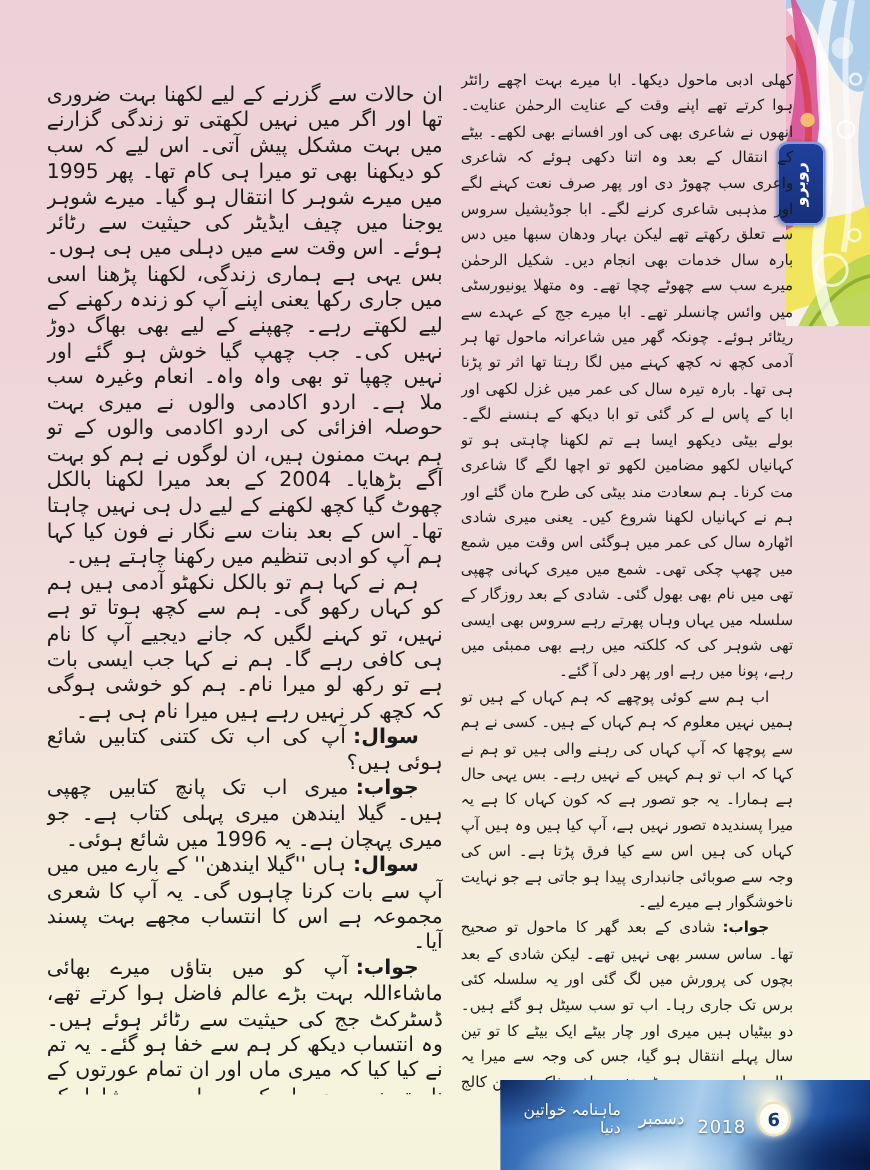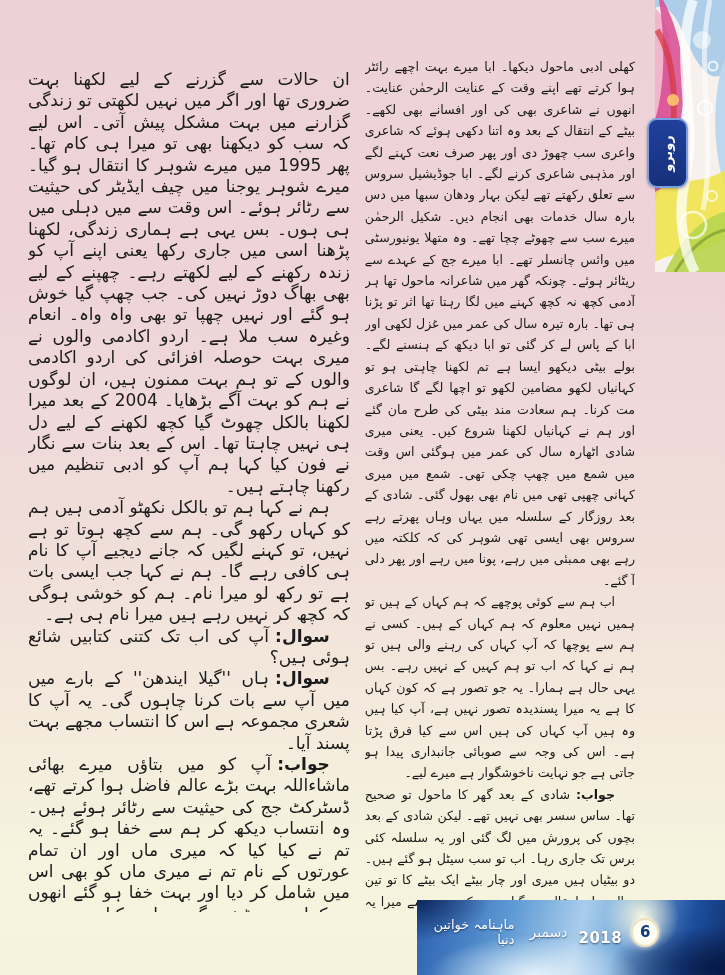--- a/index.html
+++ b/index.html
@@ -24,21 +24,21 @@
     box-sizing:border-box;
     display:flex;align-items:center;justify-content:center;
     box-shadow:0 1px 3px rgba(60,20,40,.35);
   }
   .section-tab .vtext{
     color:#ffffff;font-weight:bold;font-size:13px;
     transform:rotate(-90deg);white-space:nowrap;letter-spacing:1px;
   }
   
   .columns{
-    position:absolute;top:56px;right:90px;left:28px;height:856px;
+    position:absolute;top:56px;right:64px;left:28px;height:856px;
     display:flex;gap:15px;
   }
   .col{
     overflow:hidden;color:#1b1b1b;text-align:justify;
   }
   .col-right{width:277px;height:856px;font-size:12.6px;line-height:21.4px;}
   .col-left{width:330px;height:856px;padding-top:13px;box-sizing:border-box;font-size:17px;line-height:21.4px;}
   .para{margin:0;}
   .para.indent{text-indent:20px;}
   .para .qa{font-weight:bold;margin-inline-end:6px;}
@@ -57,21 +57,21 @@
     position:absolute;top:17px;right:66px;
     display:flex;align-items:center;gap:9px;direction:rtl;
   }
   .page-badge{
     width:29px;height:29px;border-radius:50%;
     background:#fdfdf6;border:2px solid #efe2b8;box-sizing:border-box;
     display:flex;align-items:center;justify-content:center;
     color:#123a7a;font-weight:bold;font-size:15px;
     box-shadow:0 0 4px rgba(255,255,255,.8);
   }
-  .footer-year{color:#ffffff;font-weight:bold;font-size:15px;letter-spacing:.5px;text-shadow:0 1px 2px rgba(0,20,60,.6);margin-top:12px;}
+  .footer-year{color:#ffffff;font-weight:normal;font-size:15px;letter-spacing:.5px;text-shadow:0 1px 2px rgba(0,20,60,.6);margin-top:12px;}
   .footer-month{color:#ffffff;font-size:14px;margin-inline-start:2px;text-shadow:0 1px 2px rgba(0,20,60,.6);}
   .footer-mag{color:#ffffff;font-size:13px;margin-inline-start:6px;text-shadow:0 1px 2px rgba(0,20,60,.6);}
 </style>
 </head>
 <body>
 
 <div class="page">
 
   <div class="art-strip">
     <svg width="70" height="272" viewBox="0 0 70 272" preserveAspectRatio="none">
@@ -105,20 +105,21 @@
     <div class="col col-right">
       <p class="para"><span>کھلی ادبی ماحول دیکھا۔ ابا میرے بہت اچھے رائٹر ہوا کرتے تھے اپنے وقت کے عنایت الرحمٰن عنایت۔ انھوں نے شاعری بھی کی اور افسانے بھی لکھے۔ بیٹے کے انتقال کے بعد وہ اتنا دکھی ہوئے کہ شاعری واعری سب چھوڑ دی اور پھر صرف نعت کہنے لگے اور مذہبی شاعری کرنے لگے۔ ابا جوڈیشیل سروس سے تعلق رکھتے تھے لیکن بہار ودھان سبھا میں دس بارہ سال خدمات بھی انجام دیں۔ شکیل الرحمٰن میرے سب سے چھوٹے چچا تھے۔ وہ متھلا یونیورسٹی میں وائس چانسلر تھے۔ ابا میرے جج کے عہدے سے ریٹائر ہوئے۔ چونکہ گھر میں شاعرانہ ماحول تھا ہر آدمی کچھ نہ کچھ کہنے میں لگا رہتا تھا اثر تو پڑنا ہی تھا۔ بارہ تیرہ سال کی عمر میں غزل لکھی اور ابا کے پاس لے کر گئی تو ابا دیکھ کے ہنسنے لگے۔ بولے بیٹی دیکھو ایسا ہے تم لکھنا چاہتی ہو تو کہانیاں لکھو مضامین لکھو تو اچھا لگے گا شاعری مت کرنا۔ ہم سعادت مند بیٹی کی طرح مان گئے اور ہم نے کہانیاں لکھنا شروع کیں۔ یعنی میری شادی اٹھارہ سال کی عمر میں ہوگئی اس وقت میں شمع میں چھپ چکی تھی۔ شمع میں میری کہانی چھپی تھی میں نام بھی بھول گئی۔ شادی کے بعد روزگار کے سلسلہ میں یہاں وہاں پھرتے رہے سروس بھی ایسی تھی شوہر کی کہ کلکتہ میں رہے بھی ممبئی میں رہے، پونا میں رہے اور پھر دلی آ گئے۔</span></p>
       <p class="para indent"><span>اب ہم سے کوئی پوچھے کہ ہم کہاں کے ہیں تو ہمیں نہیں معلوم کہ ہم کہاں کے ہیں۔ کسی نے ہم سے پوچھا کہ آپ کہاں کی رہنے والی ہیں تو ہم نے کہا کہ اب تو ہم کہیں کے نہیں رہے۔ بس یہی حال ہے ہمارا۔ یہ جو تصور ہے کہ کون کہاں کا ہے یہ میرا پسندیدہ تصور نہیں ہے، آپ کیا ہیں وہ ہیں آپ کہاں کی ہیں اس سے کیا فرق پڑتا ہے۔ اس کی وجہ سے صوبائی جانبداری پیدا ہو جاتی ہے جو نہایت ناخوشگوار ہے میرے لیے۔</span></p>
       <p class="para indent"><b class="qa">جواب:</b><span>شادی کے بعد گھر کا ماحول تو صحیح تھا۔ ساس سسر بھی نہیں تھے۔ لیکن شادی کے بعد بچوں کی پرورش میں لگ گئی اور یہ سلسلہ کئی برس تک جاری رہا۔ اب تو سب سیٹل ہو گئے ہیں۔ دو بیٹیاں ہیں میری اور چار بیٹے ایک بیٹے کا تو تین سال پہلے انتقال ہو گیا، جس کی وجہ سے میرا یہ حال ہوا ہے۔ میری بیٹی نغمہ ظفیر ذاکر حسین کالج میں انگریزی کی لیکچرر ہیں اور دوسری بیٹی دیبہ ظفیر بھی انٹر کالج میں انگریزی پڑھاتی ہیں۔ ایک بیٹا جو گزر گیا وہ اچھی سروس میں تھا۔ ایک بیٹا میرا جو میرے ساتھ رہتا ہے وہ بول اور سن نہیں سکتا وہ گورمنٹ پروجیکٹ میں کام کرتا ہے۔ ایک بیٹا اپنے بال بچوں سمیت آسٹریلیا میں ہے۔ یہ سب ہمارے حالات ہیں اور</span></p>
     </div>
 
     <div class="col col-left">
       <p class="para"><span>ان حالات سے گزرنے کے لیے لکھنا بہت ضروری تھا اور اگر میں نہیں لکھتی تو زندگی گزارنے میں بہت مشکل پیش آتی۔ اس لیے کہ سب کو دیکھنا بھی تو میرا ہی کام تھا۔ پھر 1995 میں میرے شوہر کا انتقال ہو گیا۔ میرے شوہر یوجنا میں چیف ایڈیٹر کی حیثیت سے رٹائر ہوئے۔ اس وقت سے میں دہلی میں ہی ہوں۔ بس یہی ہے ہماری زندگی، لکھنا پڑھنا اسی میں جاری رکھا یعنی اپنے آپ کو زندہ رکھنے کے لیے لکھتے رہے۔ چھپنے کے لیے بھی بھاگ دوڑ نہیں کی۔ جب چھپ گیا خوش ہو گئے اور نہیں چھپا تو بھی واہ واہ۔ انعام وغیرہ سب ملا ہے۔ اردو اکادمی والوں نے میری بہت حوصلہ افزائی کی اردو اکادمی والوں کے تو ہم بہت ممنون ہیں، ان لوگوں نے ہم کو بہت آگے بڑھایا۔ 2004 کے بعد میرا لکھنا بالکل چھوٹ گیا کچھ لکھنے کے لیے دل ہی نہیں چاہتا تھا۔ اس کے بعد بنات سے نگار نے فون کیا کہا ہم آپ کو ادبی تنظیم میں رکھنا چاہتے ہیں۔</span></p>
       <p class="para indent"><span>ہم نے کہا ہم تو بالکل نکھٹو آدمی ہیں ہم کو کہاں رکھو گی۔ ہم سے کچھ ہوتا تو ہے نہیں، تو کہنے لگیں کہ جانے دیجیے آپ کا نام ہی کافی رہے گا۔ ہم نے کہا جب ایسی بات ہے تو رکھ لو میرا نام۔ ہم کو خوشی ہوگی کہ کچھ کر نہیں رہے ہیں میرا نام ہی ہے۔</span></p>
       <p class="para indent"><b class="qa">سوال:</b><span>آپ کی اب تک کتنی کتابیں شائع ہوئی ہیں؟</span></p>
+      <p class="para indent"><b class="qa">جواب:</b><span>میری اب تک پانچ کتابیں چھپی ہیں۔ گیلا ایندھن میری پہلی کتاب ہے۔ جو میری پہچان ہے۔ یہ 1996 میں شائع ہوئی۔</span></p>
       <p class="para indent"><b class="qa">سوال:</b><span>ہاں ''گیلا ایندھن'' کے بارے میں میں آپ سے بات کرنا چاہوں گی۔ یہ آپ کا شعری مجموعہ ہے اس کا انتساب مجھے بہت پسند آیا۔</span></p>
       <p class="para indent"><b class="qa">جواب:</b><span>آپ کو میں بتاؤں میرے بھائی ماشاءاللہ بہت بڑے عالم فاضل ہوا کرتے تھے، ڈسٹرکٹ جج کی حیثیت سے رٹائر ہوئے ہیں۔ وہ انتساب دیکھ کر ہم سے خفا ہو گئے۔ یہ تم نے کیا کیا کہ میری ماں اور ان تمام عورتوں کے نام تم نے میری ماں کو بھی اس میں شامل کر دیا اور بہت خفا ہو گئے انھوں نے کہا نہیں پڑھیں گے تمھاری کتاب۔ ہم نے کہا مت پڑھو۔ لیکن میں نے عورتوں کا جو کرب محسوس کیا وہ لکھ دیا۔</span></p>
       <p class="para indent"><span>لیکن میرے نام پر فیمینسٹ کا ٹھپا لگا ہوا ہے۔ میں فیمنسٹ</span></p>
     </div>
 
   </div>
 
   <div class="footer-band">
     <div class="footer-row">
       <span class="page-badge">6</span>

